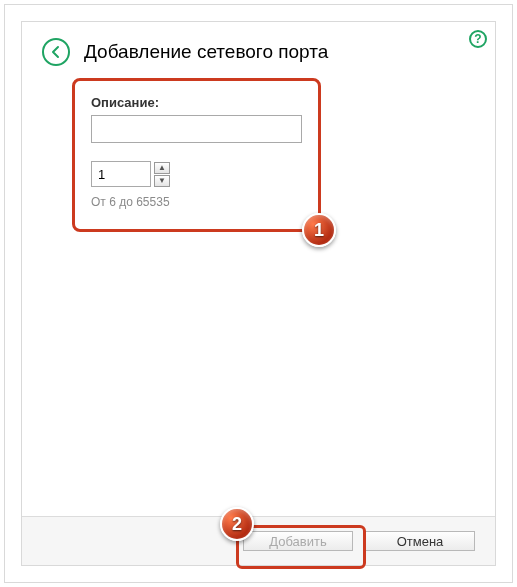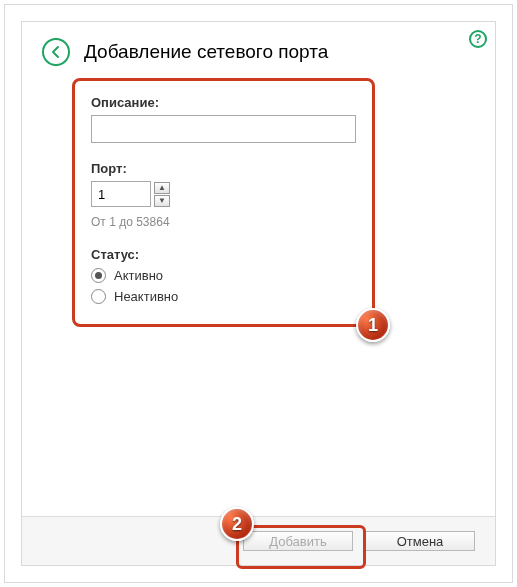--- a/index.html
+++ b/index.html
@@ -62,21 +62,21 @@
   .content {
     flex: 1;
     padding: 4px 20px 10px 50px;
     position: relative;
   }
   .form-box {
     position: relative;
     border: 3px solid #cc3a1f;
     border-radius: 8px;
     padding: 14px 16px 20px 16px;
-    width: 303px;
+    width: 249px;
   }
   .field-label {
     font-weight: 600;
     font-size: 13px;
     margin-bottom: 5px;
     color: #333;
   }
   .desc-input {
     width: 100%;
     height: 28px;
@@ -207,42 +207,30 @@
       <div class="title">Добавление сетевого порта</div>
     </div>
 
     <div class="content">
       <div class="form-box">
 
         <div class="field-label">Описание:</div>
         <input class="desc-input" type="text" value="" style="">
 
         <div class="row-port">
-          <div class="field-label">Порт:</div>
           <div class="port-wrap">
             <input class="port-input" type="text" value="1" style="">
             <div class="spinner">
               <div class="spin-btn">▲</div>
               <div class="spin-btn">▼</div>
             </div>
           </div>
-          <div class="hint">От 1 до 53864</div>
+          <div class="hint">От 6 до 65535</div>
         </div>
 
-        <div class="row-status">
-          <div class="field-label">Статус:</div>
-          <div class="radio-row">
-            <span class="radio checked"></span>
-            <span class="radio-label">Активно</span>
-          </div>
-          <div class="radio-row">
-            <span class="radio"></span>
-            <span class="radio-label">Неактивно</span>
-          </div>
-        </div>
 
         <div class="callout" style="right:-18px; bottom:-18px;">1</div>
       </div>
     </div>
 
     <div class="footer">
       <button class="btn disabled">Добавить</button>
       <button class="btn">Отмена</button>
 
       <div class="highlight-btn" style="left:214px; top:8px; width:130px; height:44px;"></div>

